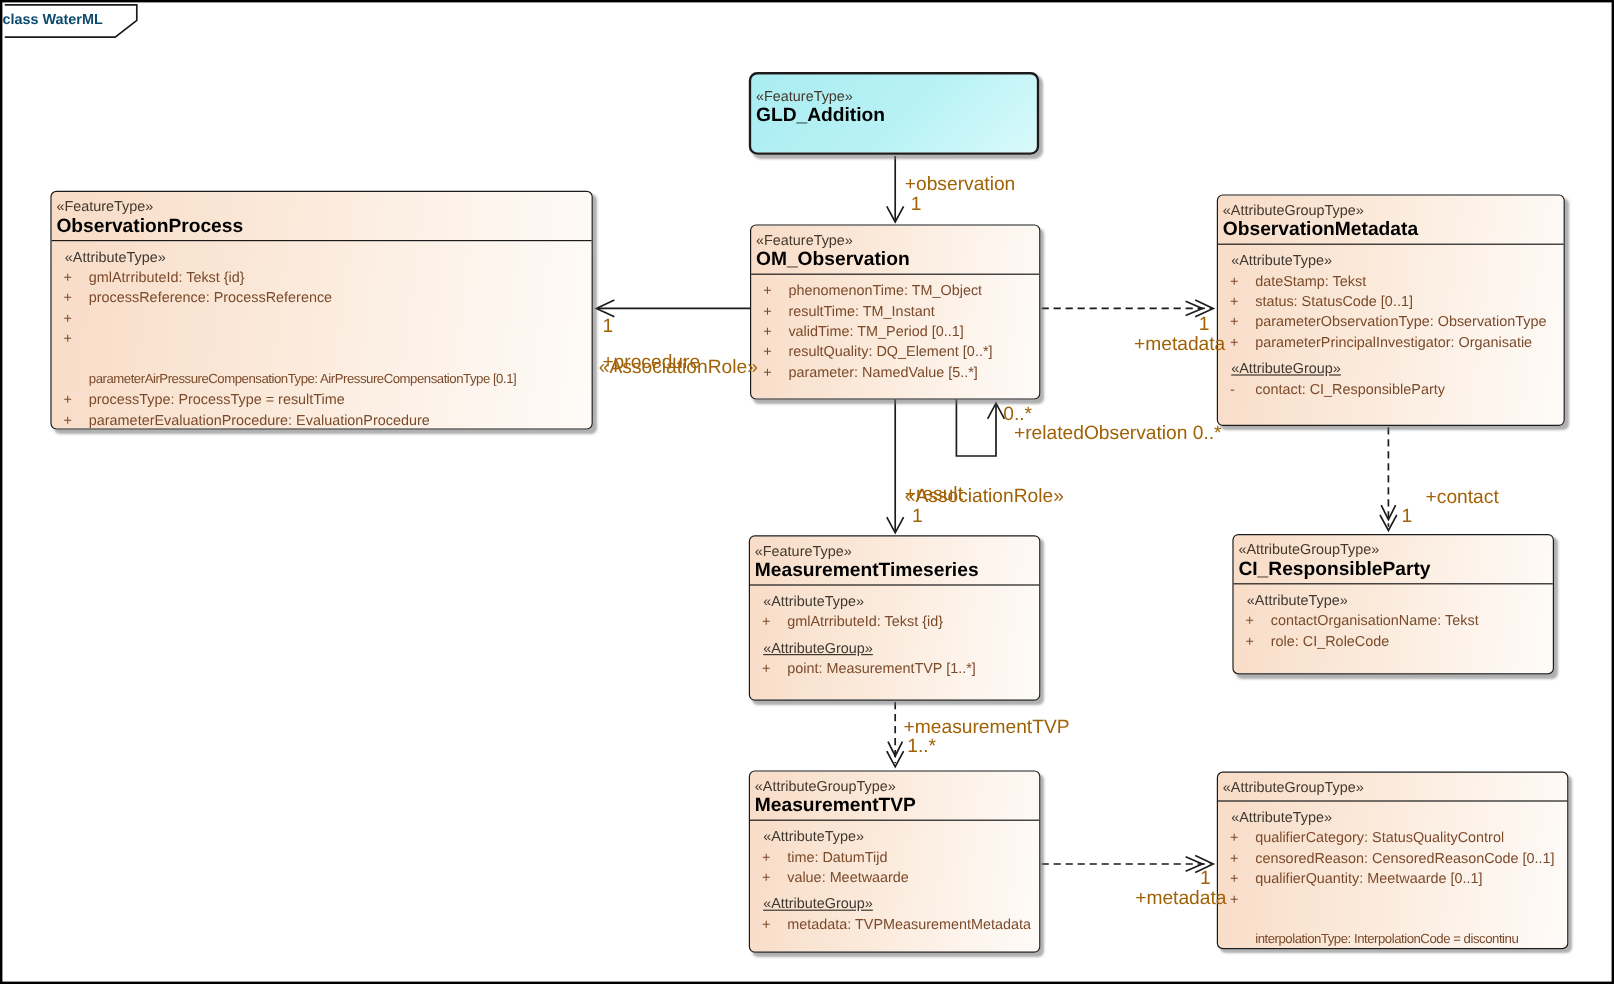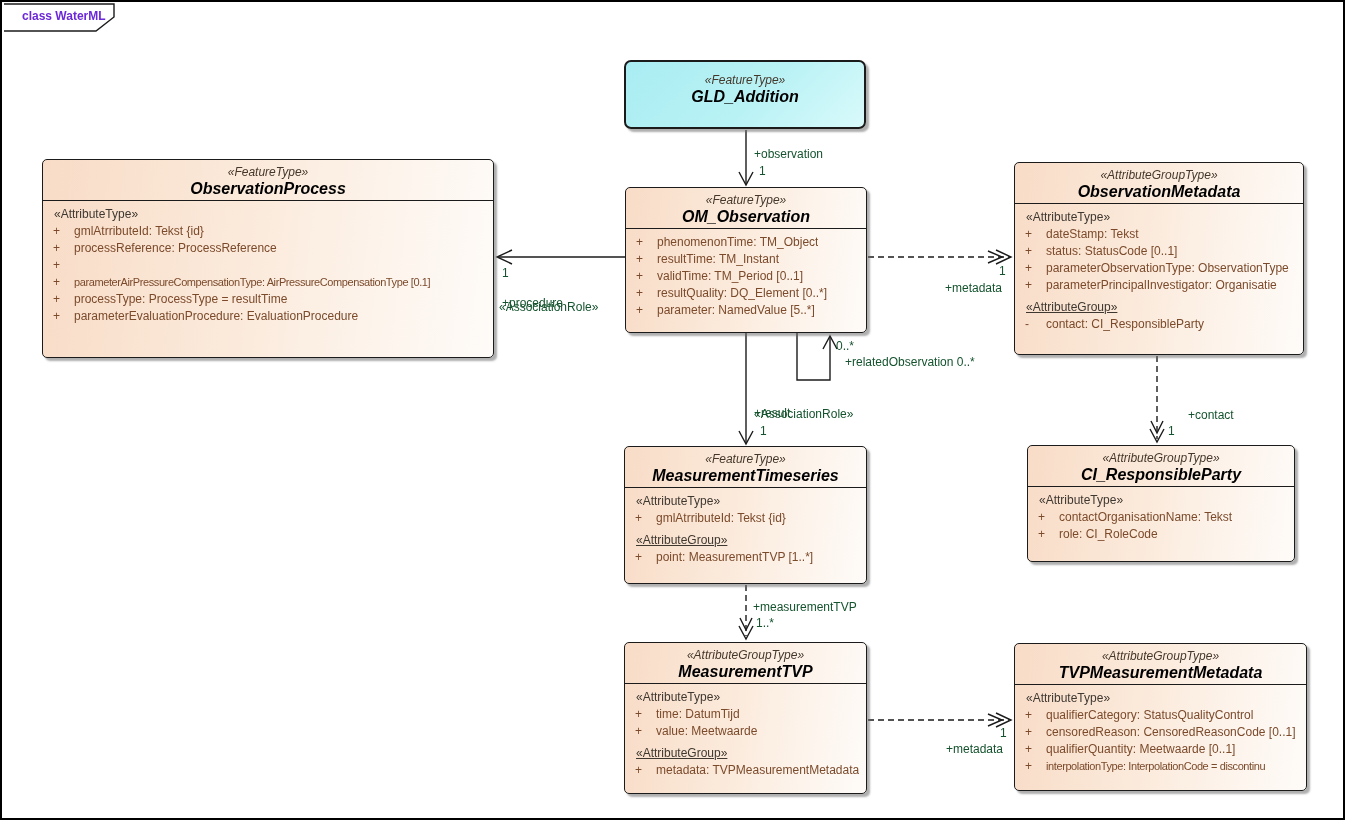--- a/index.html
+++ b/index.html
@@ -1,34 +1,34 @@
 <!DOCTYPE html>
 <html><head>
 <meta charset="utf-8">
 <style>
   html,body{margin:0;padding:0;background:#fff;font-family:"Liberation Sans",sans-serif;}
   .canvas{position:relative;width:1345px;height:820px;box-sizing:border-box;border:2px solid #000;background:#fff;overflow:hidden;}
   .svg-layer{position:absolute;left:0;top:0;width:1345px;height:820px;pointer-events:none;}
   .uml-class{position:absolute;box-sizing:border-box;border:1.5px solid #1b1b1b;border-radius:5px;
     background:linear-gradient(97deg,#f8dcc7 0%,#fbeadb 45%,#fdf4ec 75%,#fefbf8 100%);
     box-shadow:3px 3px 2px rgba(110,110,110,0.55);}
-  .uml-class .hdr{border-bottom:1.3px solid #1b1b1b;text-align:center;padding:5px 4px 3px 4px;font-style:italic;}
+  .uml-class .hdr{border-bottom:1.3px solid #1b1b1b;text-align:left;padding:5px 4px 3px 4px;}
   .uml-class .hdr.no-line{border-bottom:none;padding-top:11px;}
   .stereo{font-size:12px;color:#44372b;line-height:15px;}
   .cname{font-size:16px;font-weight:bold;color:#000;line-height:17px;}
   .body{padding:5px 4px 5px 8px;font-size:12px;color:#7b4a2b;}
   .group-row{color:#3f3831;line-height:17px;padding-left:3px;white-space:nowrap;}
   .group-row.gap{margin-top:5px;text-decoration:underline;}
   .attr-row{display:flex;line-height:17px;}
   .attr-row .prefix{flex:0 0 21px;padding-left:2px;}
   .attr-row .atext{white-space:nowrap;overflow:hidden;}
-  .attr-row.condensed .atext{font-size:11px;letter-spacing:-0.4px;}
+  .attr-row.condensed .atext{font-size:11px;letter-spacing:-0.4px;margin-top:34px;}
   .gld{background:linear-gradient(135deg,#a9edf2 0%,#b9f2f5 55%,#d9fafb 100%);border-width:2px;border-radius:7px;}
-  .clabel{position:absolute;font-size:12px;color:#14532d;white-space:nowrap;line-height:14px;}
-  .frame-title{position:absolute;left:20px;top:7px;font-size:12px;font-weight:bold;color:#6d28d9;}
+  .clabel{position:absolute;font-size:16px;color:#a16207;white-space:nowrap;line-height:14px;}
+  .frame-title{position:absolute;left:0;top:7px;font-size:12px;font-weight:bold;color:#0c4a6e;}
 </style>
 </head>
 <body>
 
 <div class="canvas">
 
   <svg class="svg-layer" width="1345" height="820" viewBox="0 0 1345 820">
     <g stroke="#1b1b1b" stroke-width="1.4" fill="none">
 
       <path d="M2,2 L112,2 L112,15 L94,29 L2,29" fill="#ffffff"></path>
@@ -221,21 +221,20 @@
       <div class="attr-row">
           <span class="prefix">+</span>
           <span class="atext">metadata: TVPMeasurementMetadata</span>
         </div>
     </div>
   </div>
 
   <div class="uml-class" style="left:1012px;top:641px;width:293px;height:148px">
     <div class="hdr">
       <div class="stereo">«AttributeGroupType»</div>
-      <div class="cname">TVPMeasurementMetadata</div>
     </div>
     <div class="body">
       <div class="group-row">«AttributeType»</div>
       <div class="attr-row">
           <span class="prefix">+</span>
           <span class="atext">qualifierCategory: StatusQualityControl</span>
         </div>
       <div class="attr-row">
           <span class="prefix">+</span>
           <span class="atext">censoredReason: CensoredReasonCode [0..1]</span>

